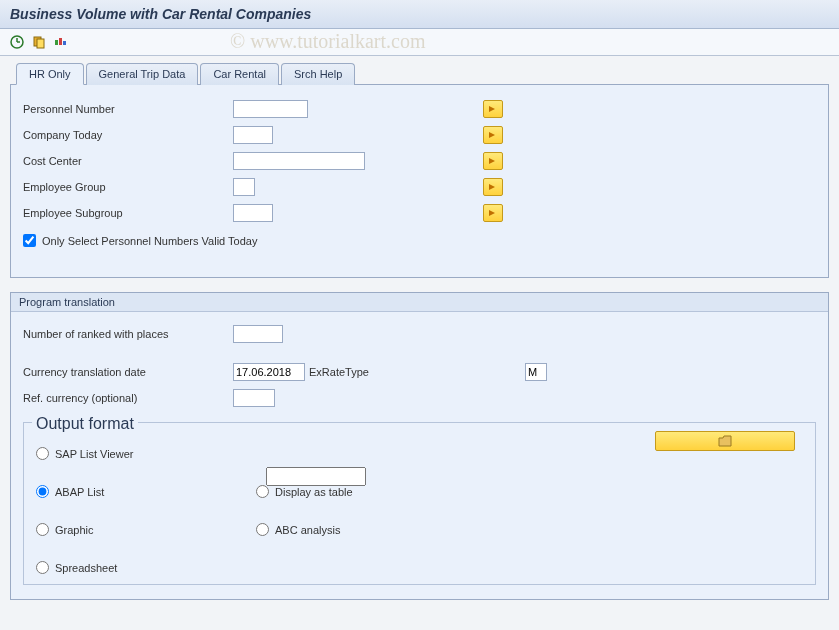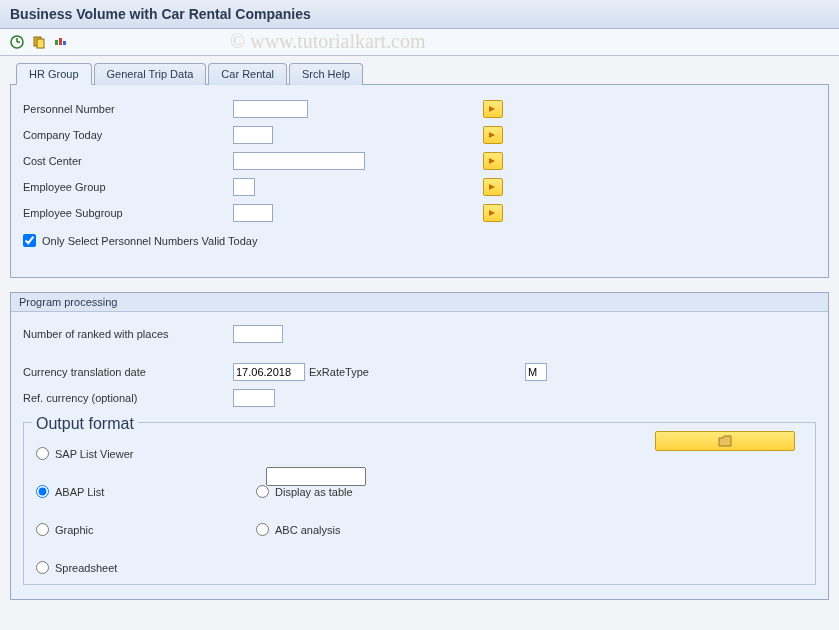--- a/index.html
+++ b/index.html
@@ -14,20 +14,21 @@
     position: relative;
   }
   .title-bar {
     background: linear-gradient(#e8eef7, #d4dff0);
     border-bottom: 1px solid #a8b8d0;
     padding: 6px 10px;
   }
   .title-bar h1 {
     font-size: 14px;
     font-weight: bold;
+    font-style: italic;
     color: #2a3a55;
   }
   .toolbar {
     background: #f5f8fc;
     border-bottom: 1px solid #b8c4d6;
     padding: 4px 8px;
     display: flex;
     gap: 4px;
     align-items: center;
   }
@@ -217,21 +218,21 @@
         <rect x="10" y="7" width="3" height="4" fill="#3a6ad0"></rect>
       </svg>
   </div>
 </div>
 
 <div class="watermark">© www.tutorialkart.com</div>
 
 <div class="content">
 
   <div class="tabs">
-    <div class="tab active">HR Group</div>
+    <div class="tab active">HR Only</div>
     <div class="tab">General Trip Data</div>
     <div class="tab">Car Rental</div>
     <div class="tab">Srch Help</div>
   </div>
 
   <div class="tab-panel">
     <div class="form-row">
       <label>Personnel Number</label>
       <input type="text" class="inp-med" value="" style="">
       <div class="sel-btn">
@@ -276,21 +277,21 @@
           </svg>
       </div>
     </div>
     <div class="check-row">
       <input type="checkbox" checked="" style="">
       <label>Only Select Personnel Numbers Valid Today</label>
     </div>
   </div>
 
   <div class="section">
-    <div class="section-title">Program processing</div>
+    <div class="section-title">Program translation</div>
 
     <div class="form-row">
       <label>Number of ranked with places</label>
       <input type="text" class="inp-short" style="width: 50px;" value="">
     </div>
     <div class="spacer"></div>
     <div class="form-row">
       <label>Currency translation date</label>
       <input type="text" class="inp-med" style="width: 72px;" value="17.06.2018">
       <span class="inline-field">

